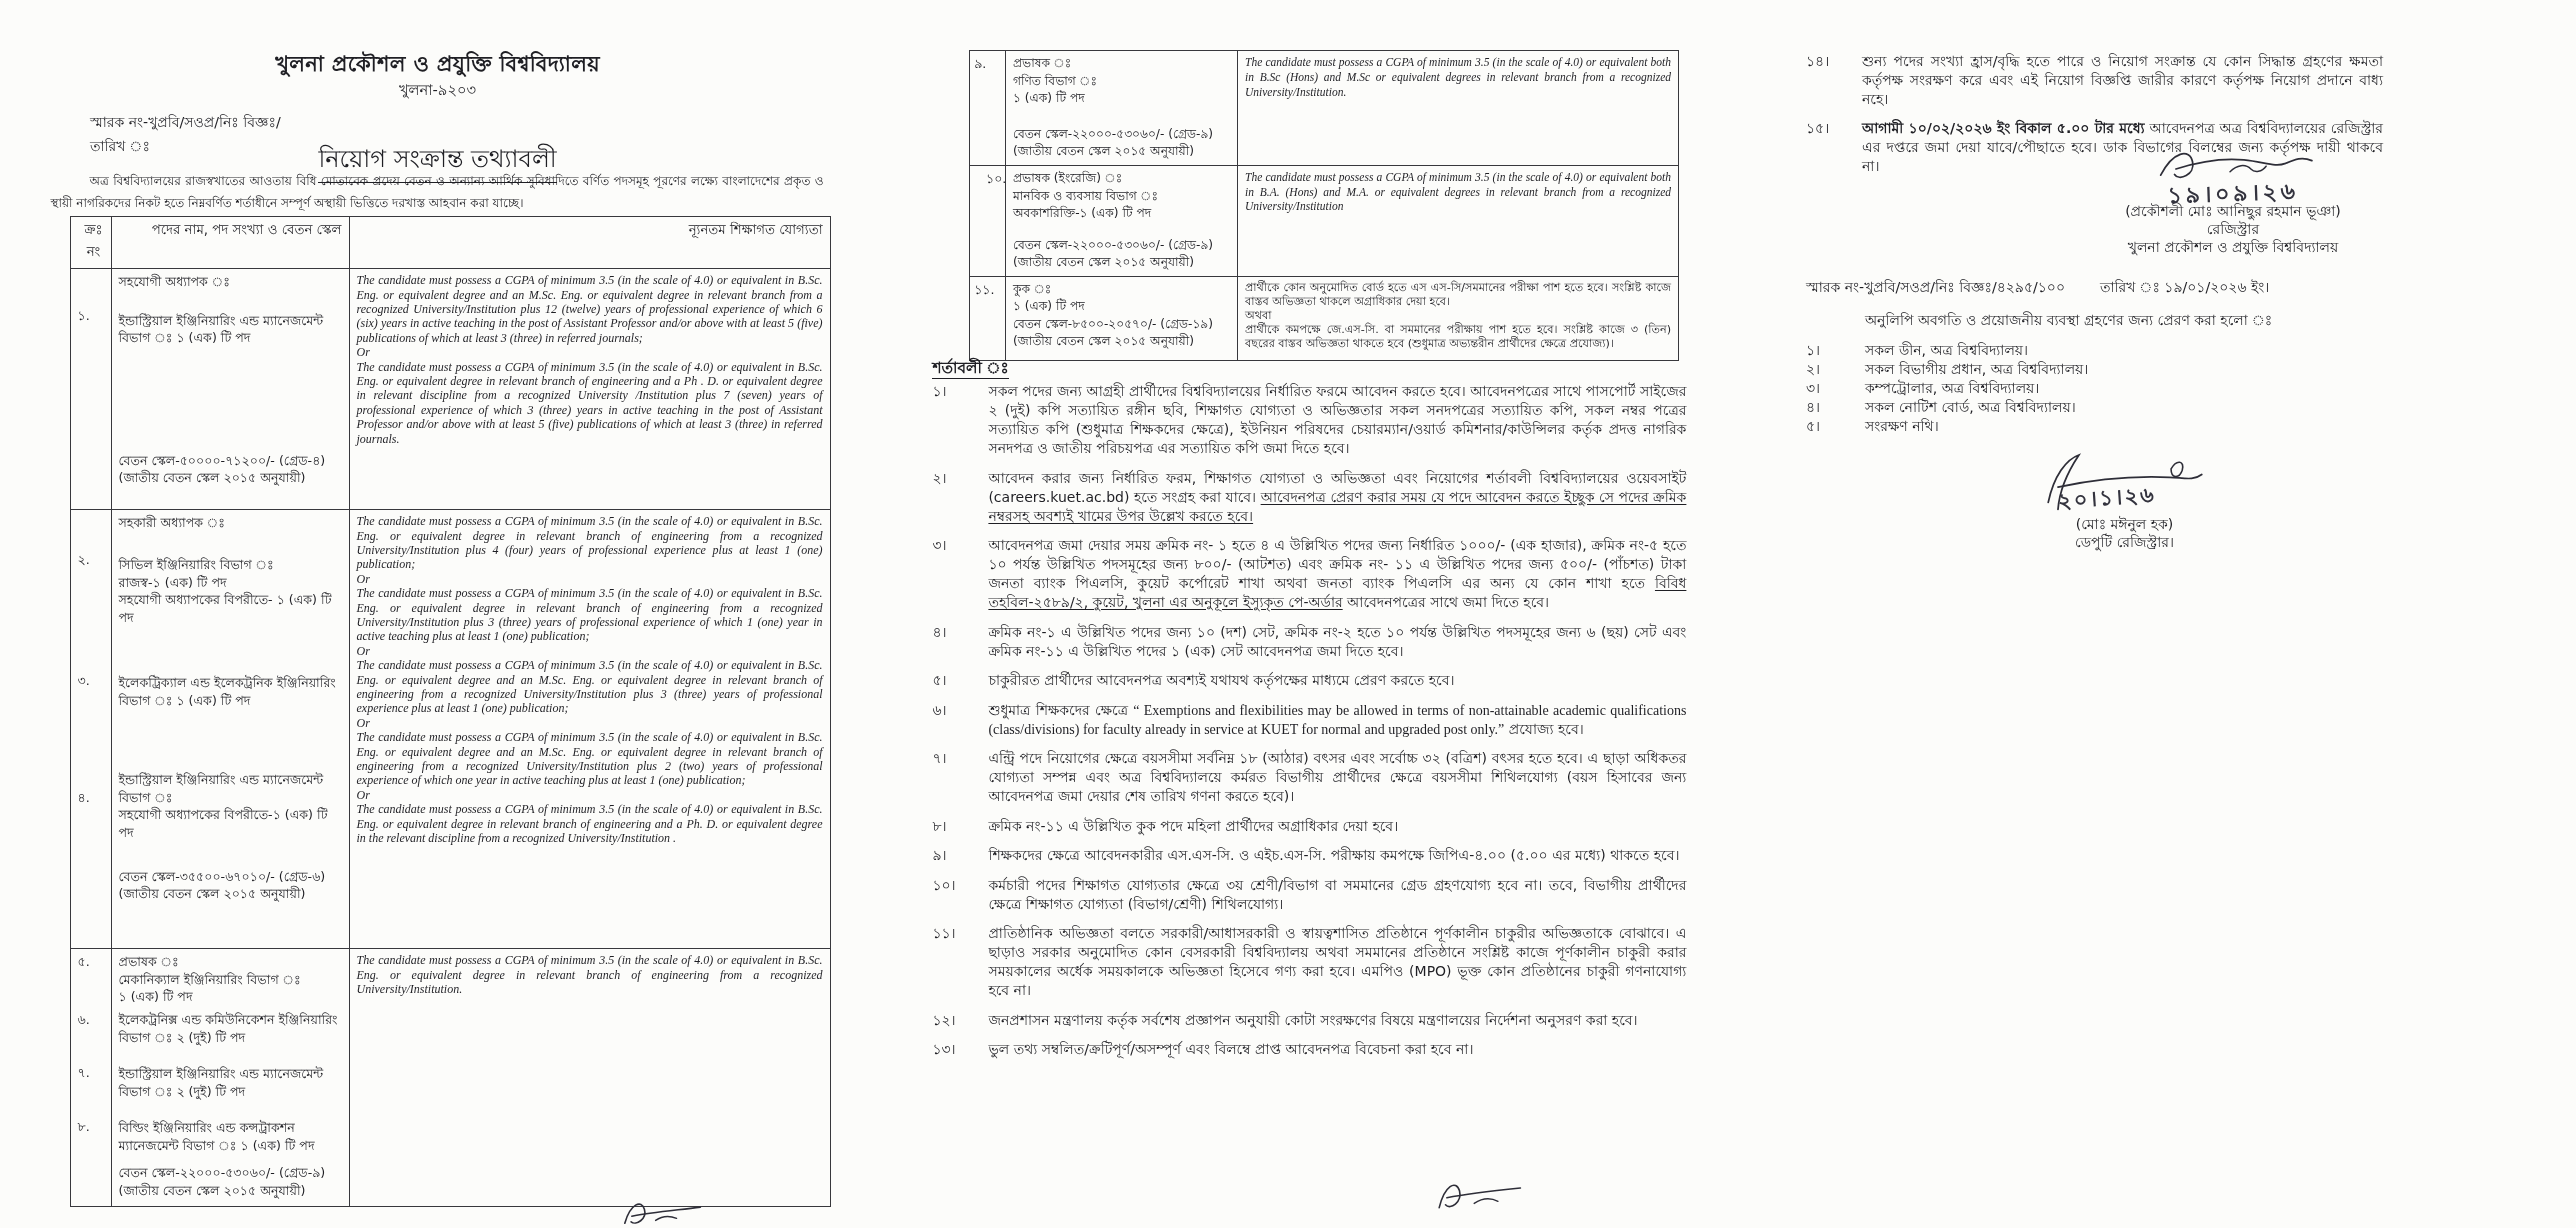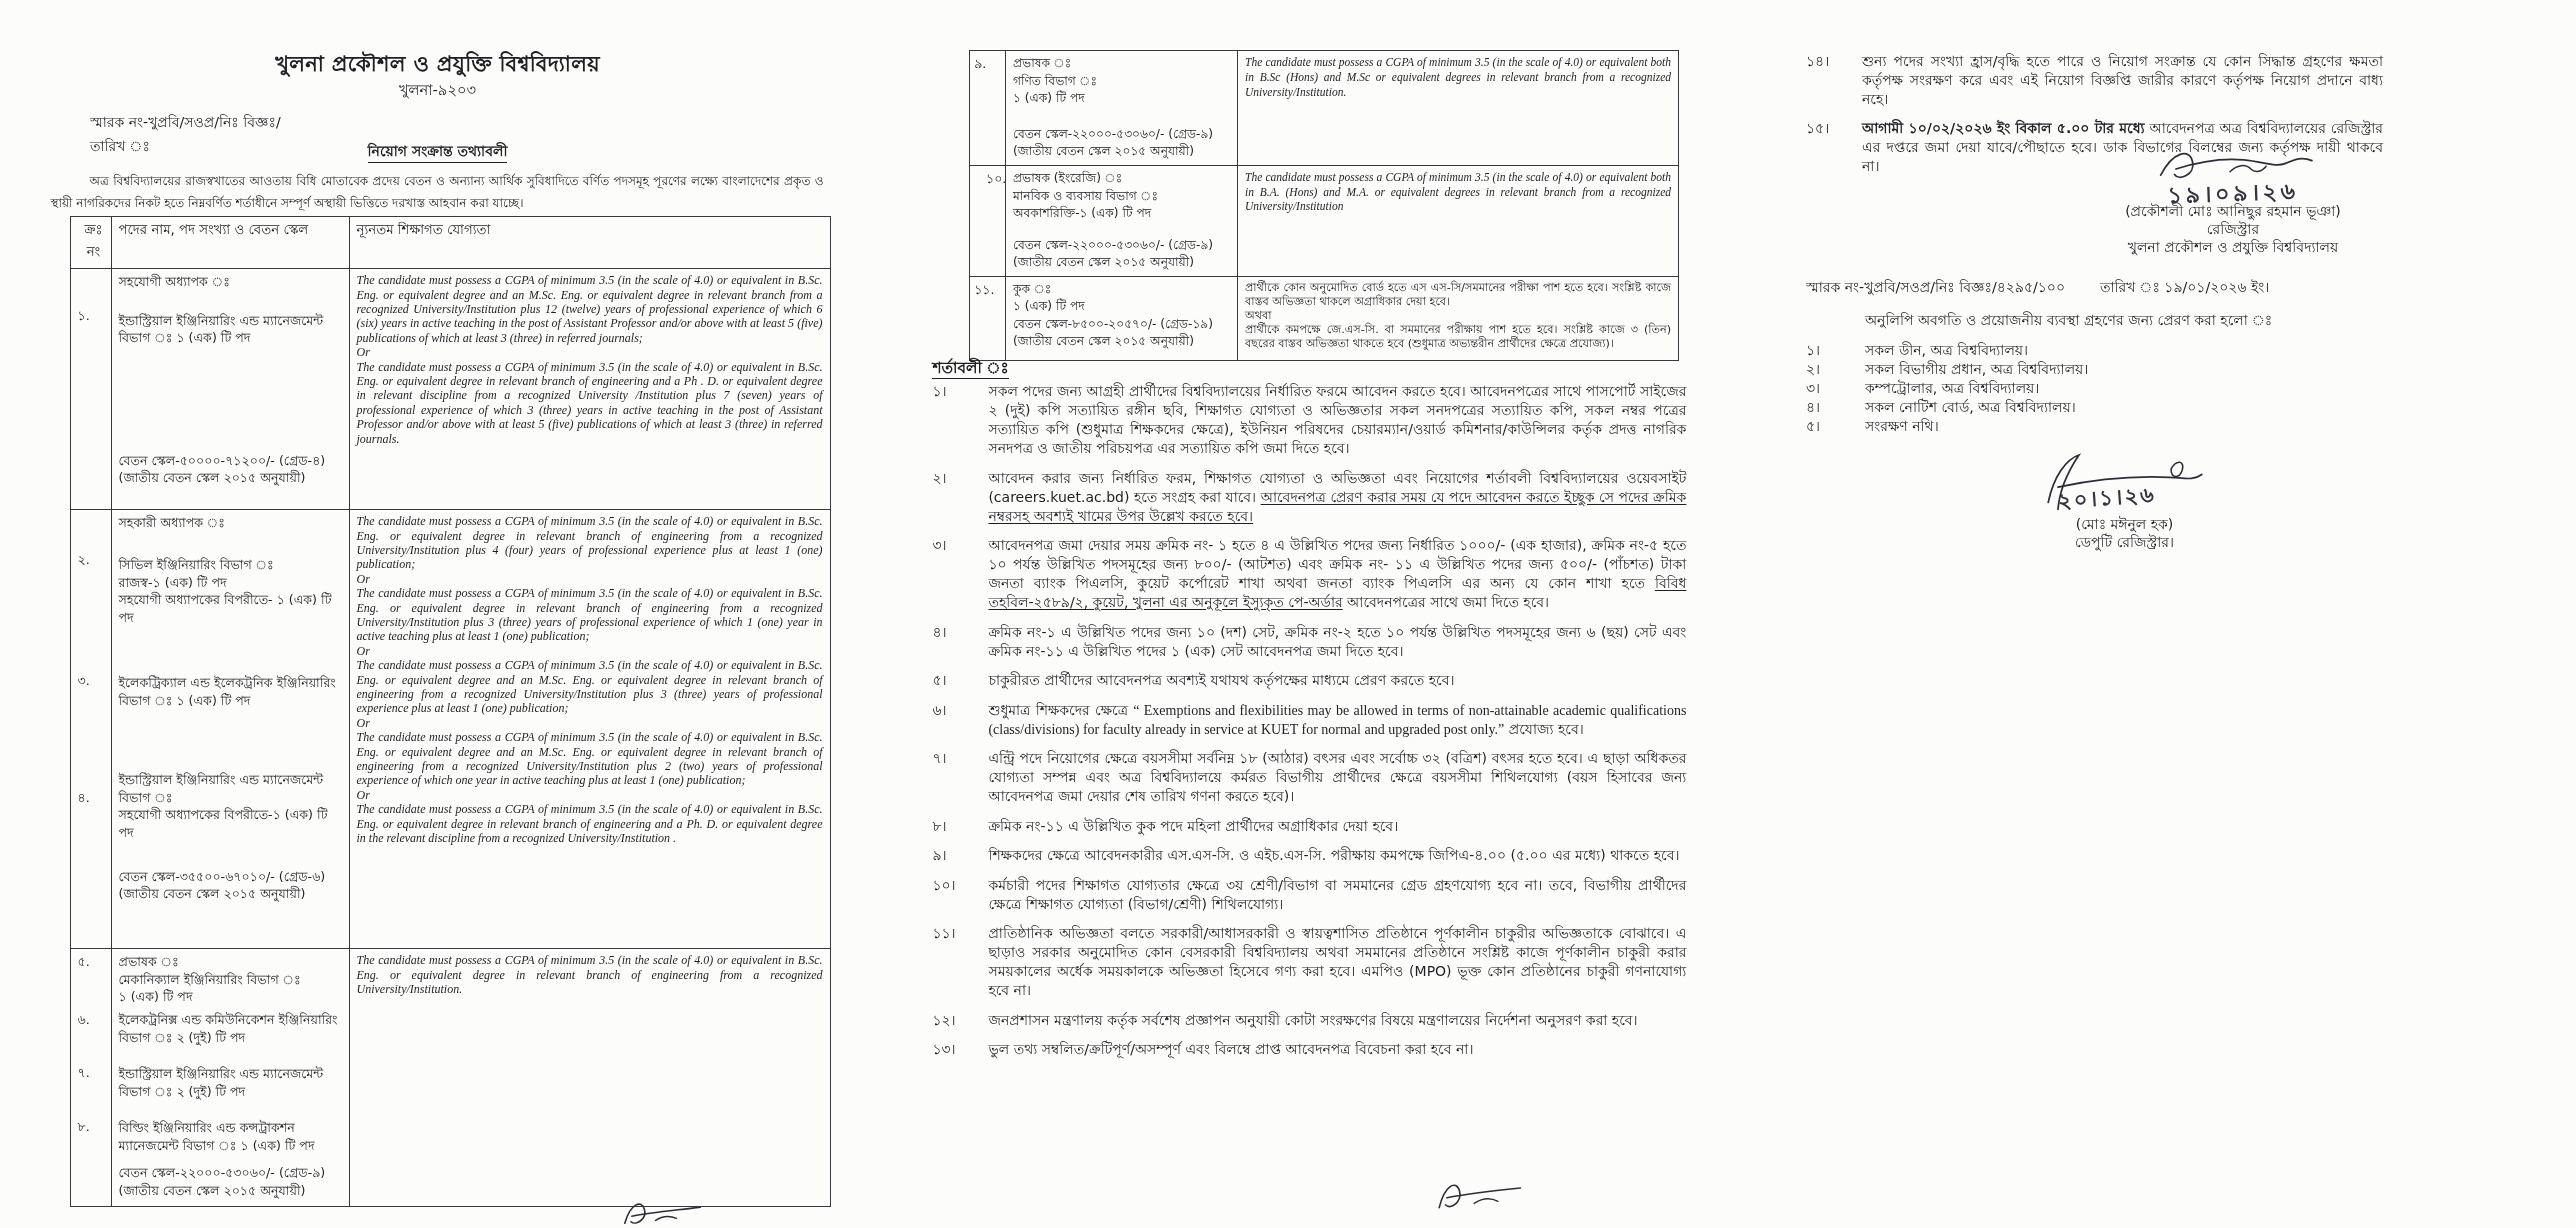--- a/index.html
+++ b/index.html
@@ -13,34 +13,34 @@
   #p1{left:45px;width:785px;height:1229px;}
   #p2{left:931px;width:770px;height:1229px;}
   #p3{left:1799px;width:777px;height:1229px;}
 
   .center{text-align:center;}
   .uni{position:absolute;top:48px;left:0;width:100%;font-size:21px;font-weight:bold;letter-spacing:0.3px;}
   .city{position:absolute;top:78px;left:0;width:100%;font-size:14.7px;}
   .memo-row{position:absolute;top:111px;left:0;width:100%;box-sizing:border-box;
             padding:0 24.5px 0 45px;display:flex;justify-content:space-between;font-size:14px;flex-direction:column;}
   .doc-title{position:absolute;top:140px;left:0;width:100%;text-align:center;}
-  .doc-title span{font-size:14px;font-weight:bold;border-bottom:1.7px solid #1f1f24;padding-bottom:3px;}
+  .doc-title span{font-size:24px;font-weight:normal;border-bottom:1.7px solid #1f1f24;padding-bottom:9px;}
   .intro{position:absolute;top:170px;left:5.6px;width:773px;font-size:12px;line-height:22.4px;
          text-align:justify;text-indent:39px;}
 
   table.grid{border-collapse:collapse;table-layout:fixed;}
   table.grid td{border:1.4px solid #38383c;vertical-align:top;padding:0;}
   .cell{box-sizing:border-box;height:100%;overflow:hidden;padding:4.2px 7px;}
   .slcell{position:relative;}
   .sl{position:absolute;left:7px;font-size:12.6px;}
   .bn{font-size:12.6px;line-height:17.5px;}
   .bn div{line-height:17.5px;}
   .en{font-family:"Liberation Serif",serif;font-size:12px;line-height:14.4px;text-align:justify;font-style:italic;}
   .en .or{text-align:left;}
-  .hdr{font-size:13.3px;font-weight:normal;text-align:left;padding-top:2.8px;}
+  .hdr{font-size:13.3px;font-weight:normal;text-align:right;padding-top:2.8px;}
 
   #t1{position:absolute;top:216px;left:24.5px;width:759px;}
   #t2{position:absolute;top:50px;left:38px;width:709px;}
   #t2 .bn{font-size:12.2px;line-height:16px;}
   #t2 .en{font-size:11.5px;line-height:14.7px;}
   .bnq{font-size:11.2px;line-height:14px;text-align:justify;}
 
   .shortaboli{position:absolute;top:356px;left:1.4px;}
   .shortaboli span{font-size:15.4px;font-weight:bold;border-bottom:1.4px solid #1f1f24;padding-bottom:1.4px;}
   .conds{position:absolute;top:382px;left:1.4px;width:754px;}

